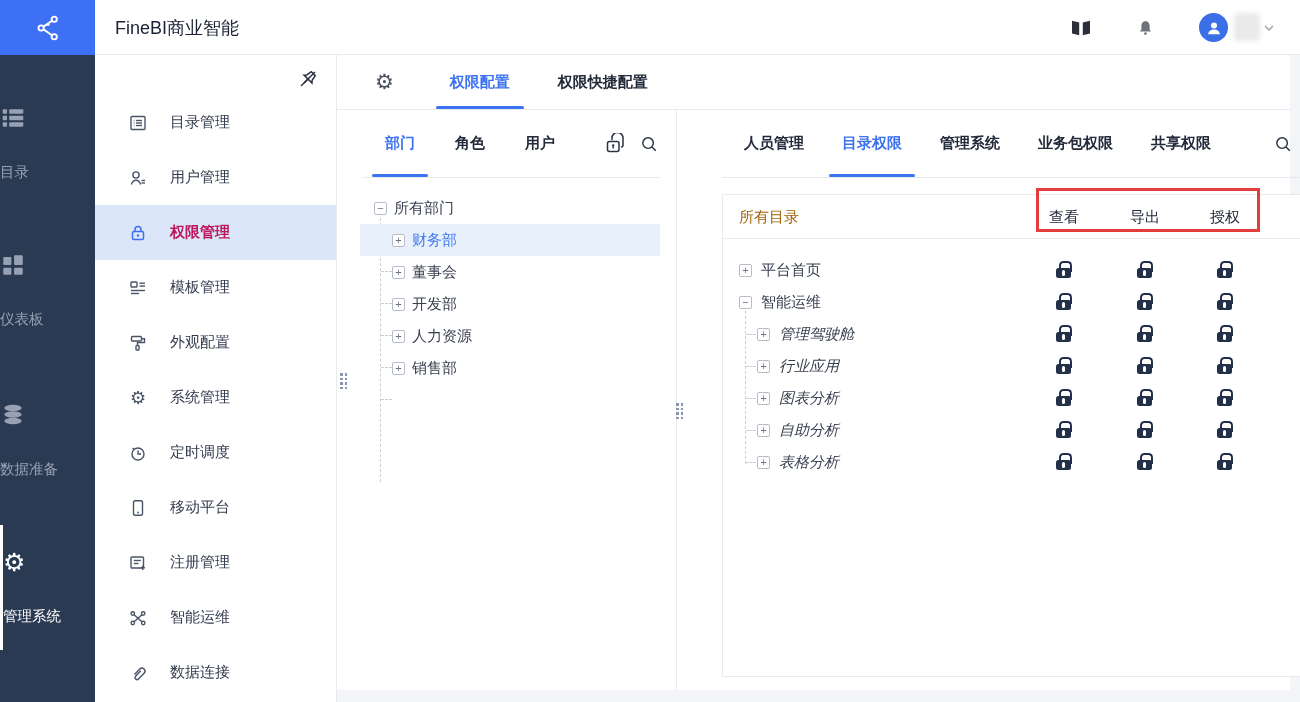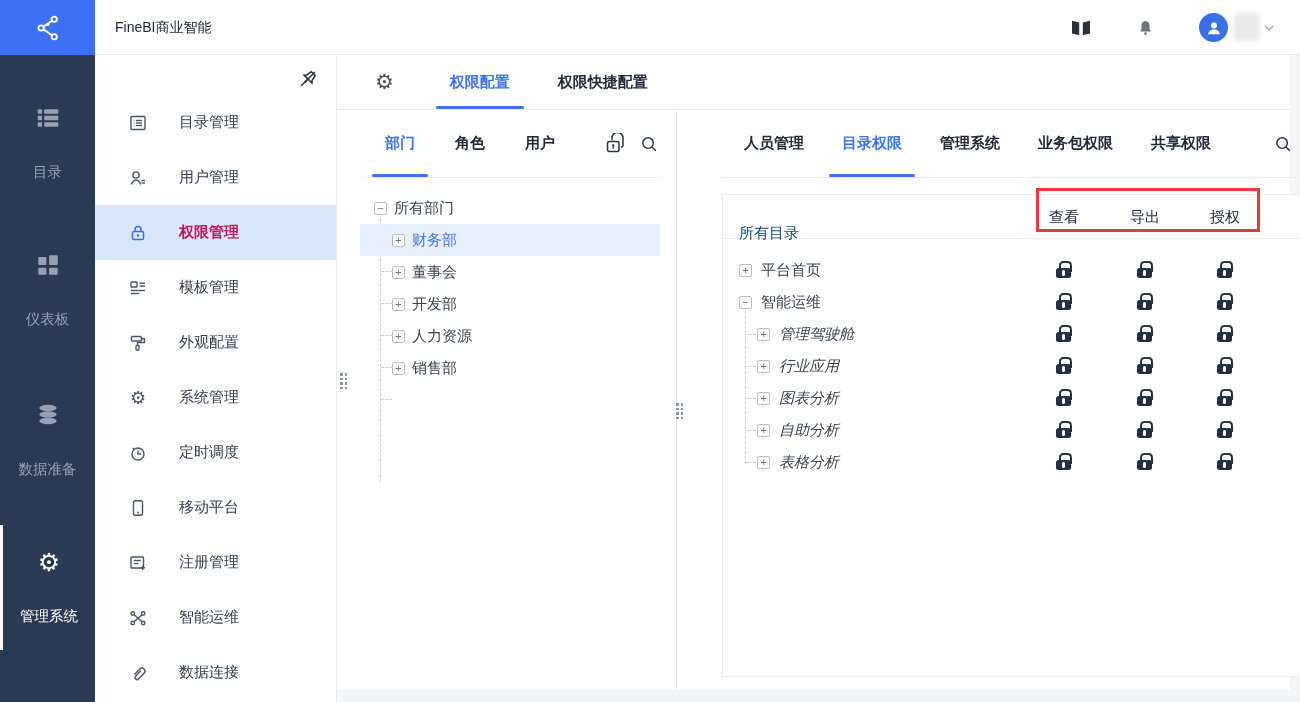--- a/index.html
+++ b/index.html
@@ -7,37 +7,37 @@
     --lock:#22304a; --active-bg:#dbe7f9; --line:#e8eaee;
   }
   *{margin:0;padding:0;box-sizing:border-box;}
   html,body{width:1300px;height:702px;}
   body{font-family:"Liberation Sans","DejaVu Sans",sans-serif;font-size:14px;color:#333a4a;background:#f3f5f8;}
   .stage{position:relative;width:1300px;height:702px;overflow:hidden;background:#f3f5f8;}
 
   
   .topbar{position:absolute;left:0;top:0;width:1300px;height:55px;background:#fff;border-bottom:1px solid var(--line);z-index:5;}
   .logo{position:absolute;left:0;top:0;width:95px;height:55px;background:var(--logo-bg);display:flex;align-items:center;justify-content:center;}
-  .app-title{position:absolute;left:115px;top:0;height:55px;display:flex;align-items:center;font-size:14px;font-weight:500;color:#1a2233;}
+  .app-title{position:absolute;left:115px;top:0;height:55px;display:flex;align-items:center;font-size:18px;font-weight:500;color:#1a2233;}
   .tb-icon{position:absolute;top:0;height:55px;display:flex;align-items:center;justify-content:center;cursor:pointer;}
   .avatar{position:absolute;left:1199px;top:13px;width:29px;height:29px;border-radius:50%;background:#3b6fe8;display:flex;align-items:center;justify-content:center;}
   .blur-box{position:absolute;left:1234px;top:13px;width:26px;height:28px;background:#e9e9e9;border-radius:3px;filter:blur(2.5px);}
 
   
   .rail{position:absolute;left:0;top:55px;width:95px;height:647px;background:var(--rail-bg);z-index:4;}
-  .rail-item{position:absolute;left:0;width:95px;display:flex;flex-direction:column;align-items:center;gap:32px;color:#97a1b3;cursor:pointer;}
+  .rail-item{position:absolute;left:0;width:95px;display:flex;flex-direction:column;align-items:flex-start;gap:32px;color:#97a1b3;cursor:pointer;}
   .rail-item .rlabel{font-size:14.5px;}
   .rail-item.active{left:0;border-left:3px solid #fff;width:95px;color:#fff;padding-top:25px;height:125px;}
   .gear-glyph{font-family:"DejaVu Sans",sans-serif;line-height:1;}
 
   
   .sidebar{position:absolute;left:95px;top:55px;width:242px;height:647px;background:#fff;border-right:1px solid var(--line);z-index:3;}
   .unpin{position:absolute;right:16px;top:12px;width:24px;height:24px;cursor:pointer;}
   .menu{position:absolute;left:0;top:40px;width:100%;}
-  .menu-item{height:55px;display:flex;align-items:center;padding-left:33px;gap:31px;cursor:pointer;color:#333b4e;font-size:15px;}
+  .menu-item{height:55px;display:flex;align-items:center;padding-left:33px;gap:22px;cursor:pointer;color:#333b4e;font-size:15px;}
   .menu-item .micon{width:20px;height:20px;display:flex;align-items:center;justify-content:center;color:#4a5468;flex:0 0 20px;}
   .menu-item.active{background:var(--active-bg);color:#be185d;font-weight:700;}
   .menu-item.active .micon{color:#3f6ef2;}
 
   
   .main{position:absolute;left:337px;top:55px;width:953px;height:635px;background:#fff;z-index:2;}
   .main-tabbar{position:absolute;left:0;top:0;width:100%;height:55px;border-bottom:1px solid var(--line);display:flex;align-items:center;padding-left:38px;}
   .settings-gear{color:#4a5160;font-size:21px;cursor:pointer;margin-right:56px;}
   .mtabs{display:flex;gap:48px;height:100%;}
   .mtab{display:flex;align-items:center;height:100%;font-size:15px;font-weight:700;color:#232a3a;cursor:pointer;position:relative;}
@@ -70,21 +70,21 @@
   .v-divider{position:absolute;left:676px;top:110px;width:1px;height:580px;background:var(--line);z-index:3;}
   .grip{position:absolute;width:9px;height:30px;display:flex;flex-wrap:wrap;gap:2px;align-content:center;justify-content:center;z-index:6;cursor:col-resize;}
   .grip i{width:2.5px;height:2.5px;background:#8a94ad;display:block;}
 
   
   .right-panel{position:absolute;left:353px;top:55px;width:586px;height:580px;margin-left:32px;}
   .rp-tabs{position:relative;width:100%;height:68px;border-bottom:1px solid var(--line);display:flex;align-items:center;gap:38px;padding-left:22px;}
   .rp-search{position:absolute;right:14px;top:0;height:68px;display:flex;align-items:center;}
   .perm-box{position:absolute;left:0;top:84px;width:586px;height:483px;border:1px solid var(--line);background:#fff;}
   .perm-head{position:relative;height:44px;border-bottom:1px solid var(--line);}
-  .perm-title{position:absolute;left:16px;top:16px;line-height:44px;font-size:15px;color:#0c4a6e;}
+  .perm-title{position:absolute;left:16px;top:0;line-height:44px;font-size:15px;color:#a16207;}
   .col-h{position:absolute;top:0;width:62px;line-height:44px;text-align:center;font-size:15px;font-weight:500;color:#242b3a;}
   .annotation{position:absolute;left:313px;top:-7px;width:224px;height:44px;border:3px solid var(--red);z-index:9;pointer-events:none;}
   .perm-rows{position:absolute;left:0;top:59px;width:100%;}
   .prow{position:relative;height:32px;display:flex;align-items:center;font-size:15px;color:#39404f;}
   .prow .tlabel{margin-left:9px;}
   .pind0{padding-left:16px;}
   .pind1{padding-left:34px;font-style:italic;}
   .lock-cell{position:absolute;top:7px;cursor:pointer;}
   .lc1{left:333px;} .lc2{left:414px;} .lc3{left:494px;}
   .lockicon{position:relative;display:inline-block;width:15px;height:17px;}

